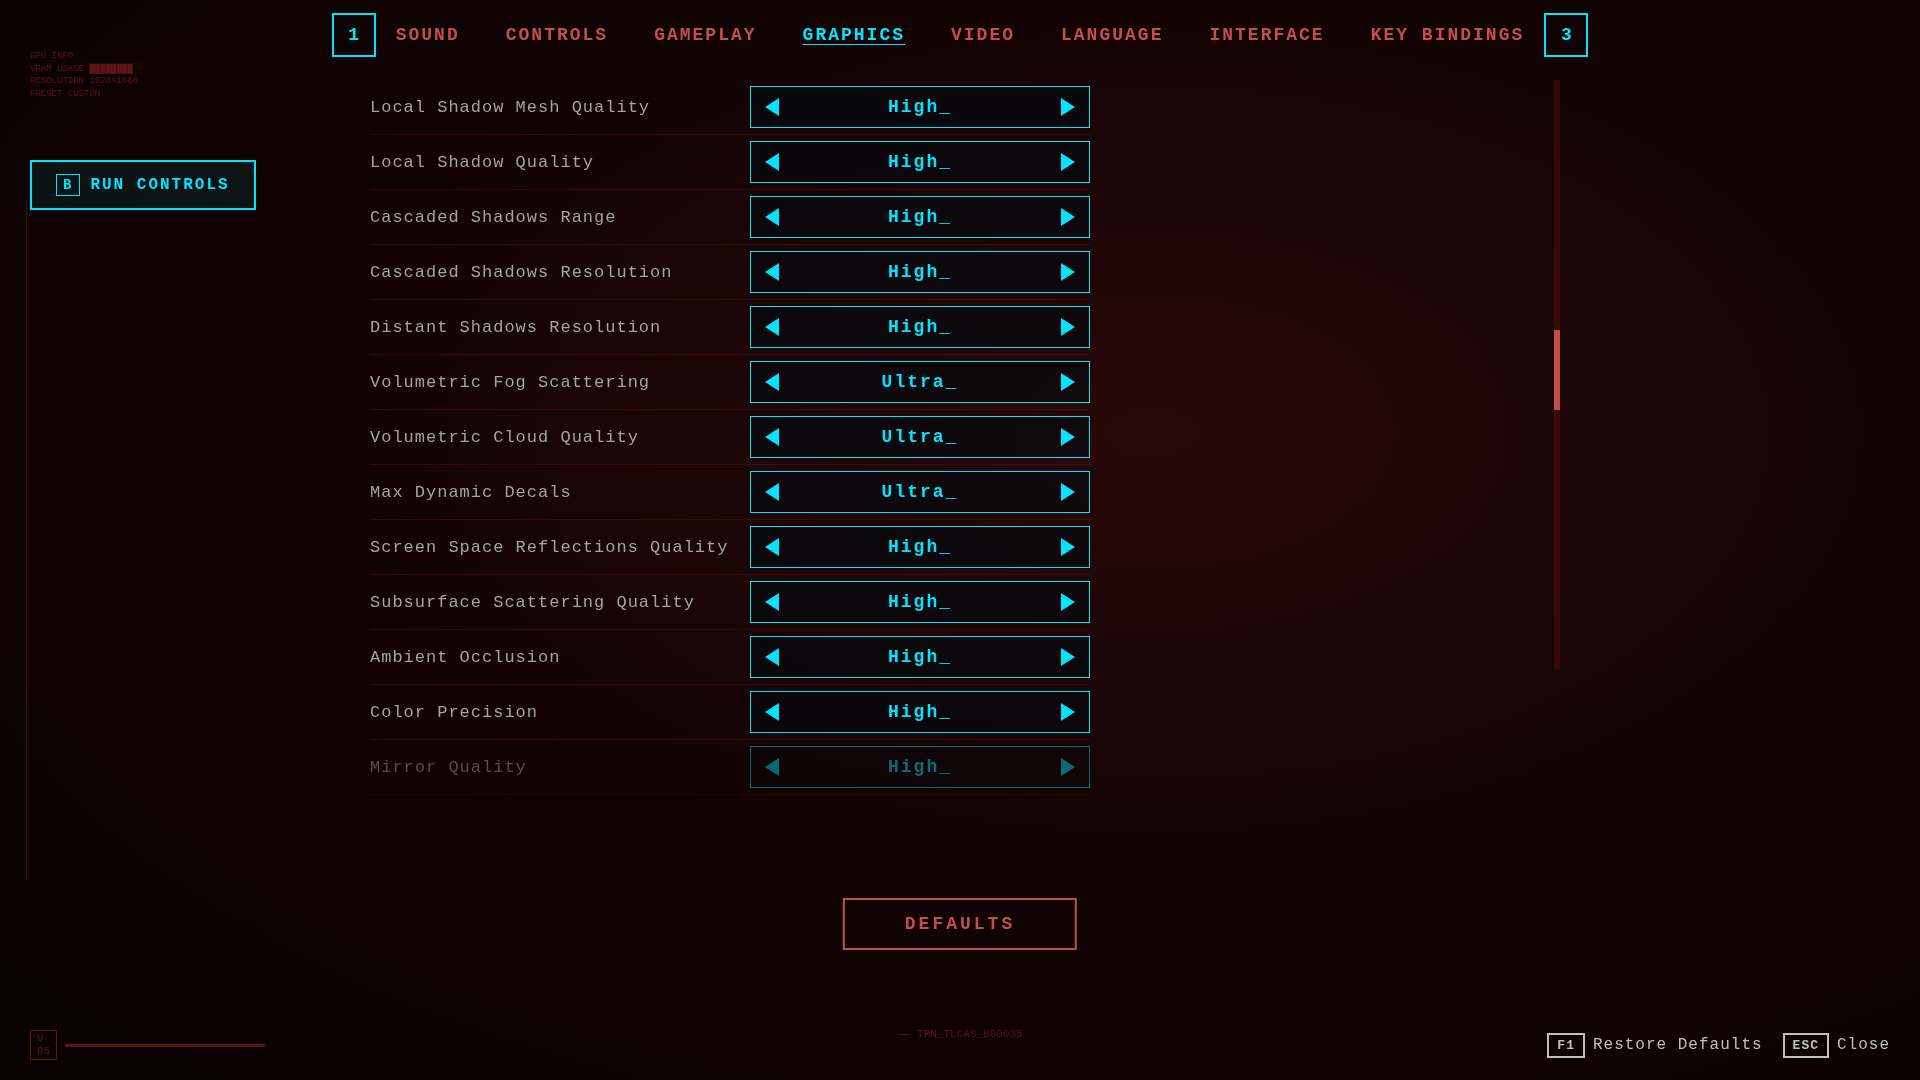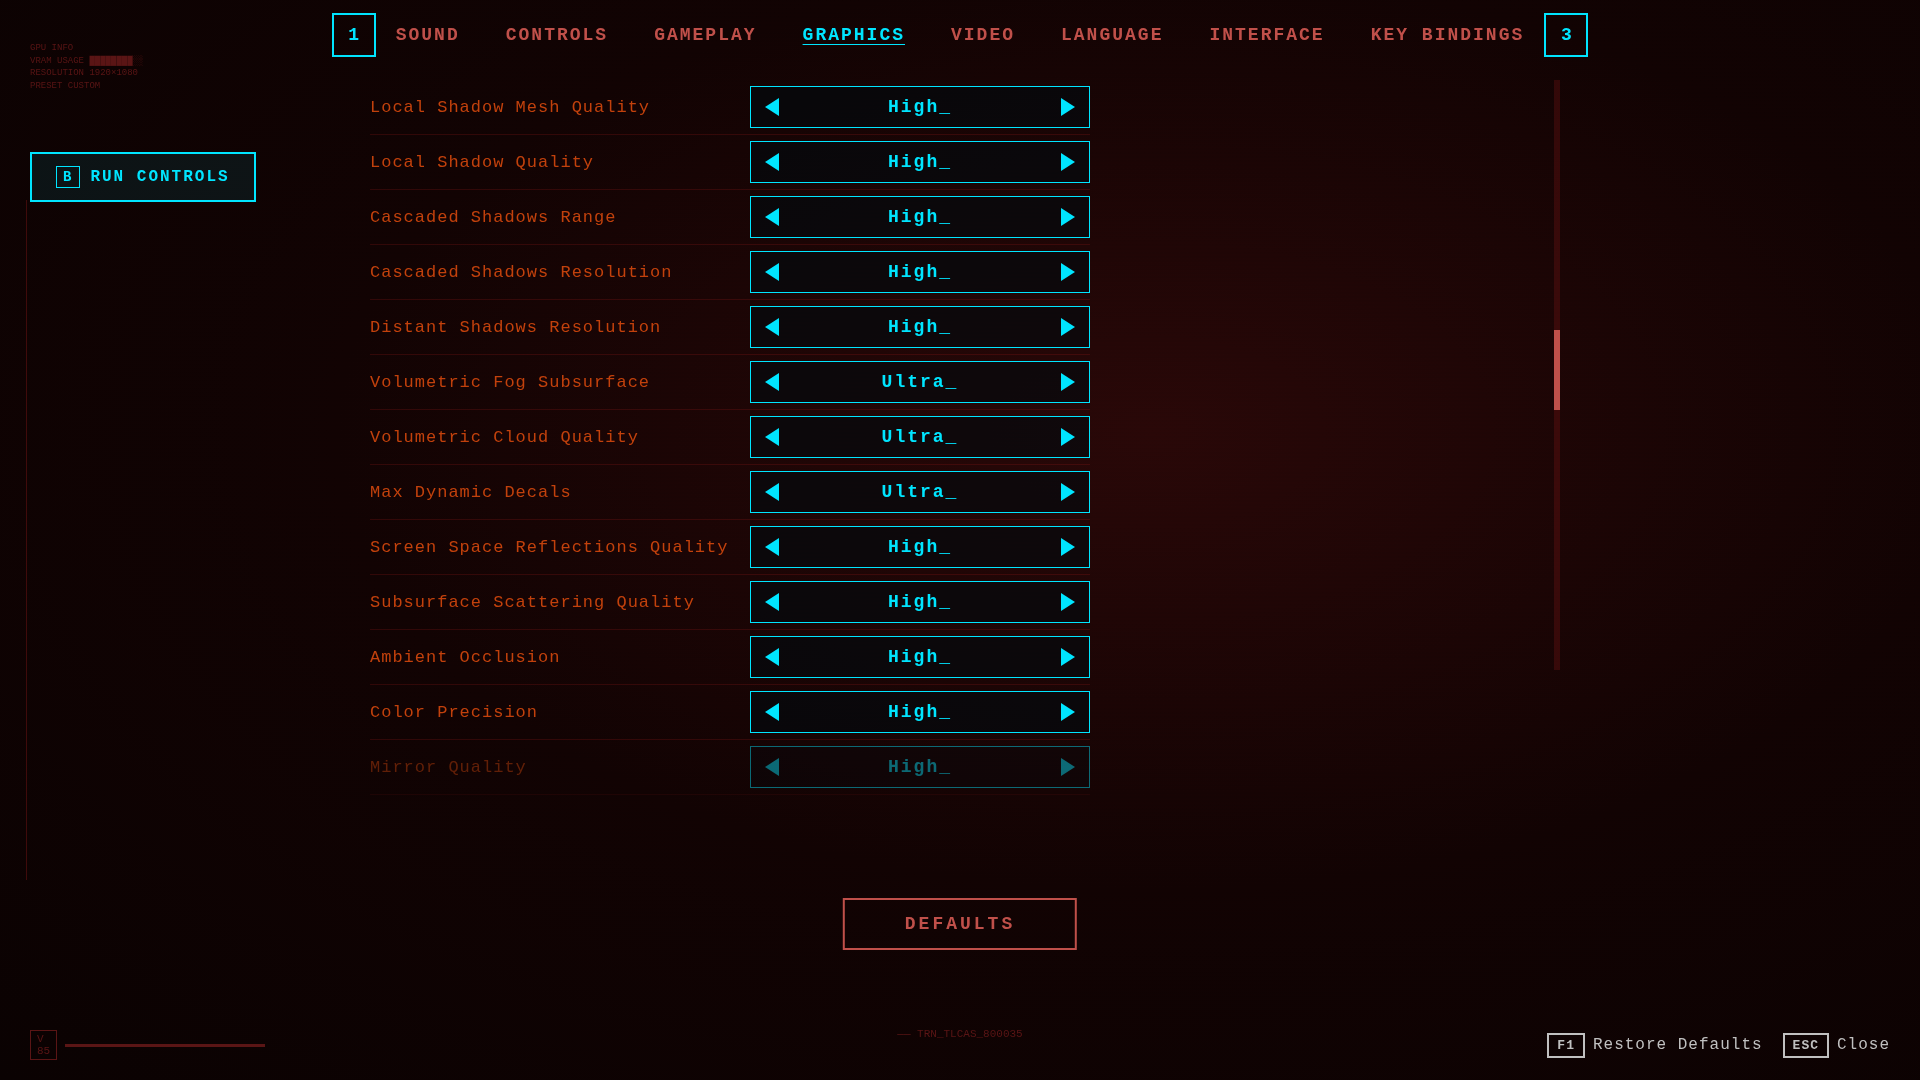--- a/index.html
+++ b/index.html
@@ -88,21 +88,21 @@
     .nav-item.active {
       color: #00e5ff;
       text-decoration: underline;
       text-underline-offset: 4px;
     }
 
     
     .left-panel {
       position: absolute;
       left: 30px;
-      top: 42px;
+      top: 50px;
       width: 300px;
     }
 
     .system-info {
       color: #5a1515;
       font-size: 9px;
       line-height: 1.4;
       margin-bottom: 15px;
       font-family: 'Courier New', monospace;
     }
@@ -143,21 +143,21 @@
       height: 55px;
       border-bottom: 1px solid rgba(180, 30, 30, 0.2);
     }
 
     .setting-row.faded {
       opacity: 0.45;
     }
 
     .setting-label {
       flex: 1;
-      color: #c2410c;
+      color: #a3a3a3;
       font-size: 17px;
       letter-spacing: 1px;
       font-family: 'Courier New', monospace;
     }
 
     .setting-control {
       display: flex;
       align-items: center;
       width: 340px;
       border: 1px solid #00e5ff;
@@ -437,21 +437,21 @@
           <div class="ctrl-btn">
             <div class="arrow-left"></div>
           </div>
           <div class="ctrl-value">High</div>
           <div class="ctrl-btn">
             <div class="arrow-right"></div>
           </div>
         </div>
       </div>
       <div class="setting-row">
-        <div class="setting-label">Volumetric Fog Subsurface</div>
+        <div class="setting-label">Volumetric Fog Scattering</div>
         <div class="setting-control">
           <div class="ctrl-btn">
             <div class="arrow-left"></div>
           </div>
           <div class="ctrl-value">Ultra</div>
           <div class="ctrl-btn">
             <div class="arrow-right"></div>
           </div>
         </div>
       </div>

